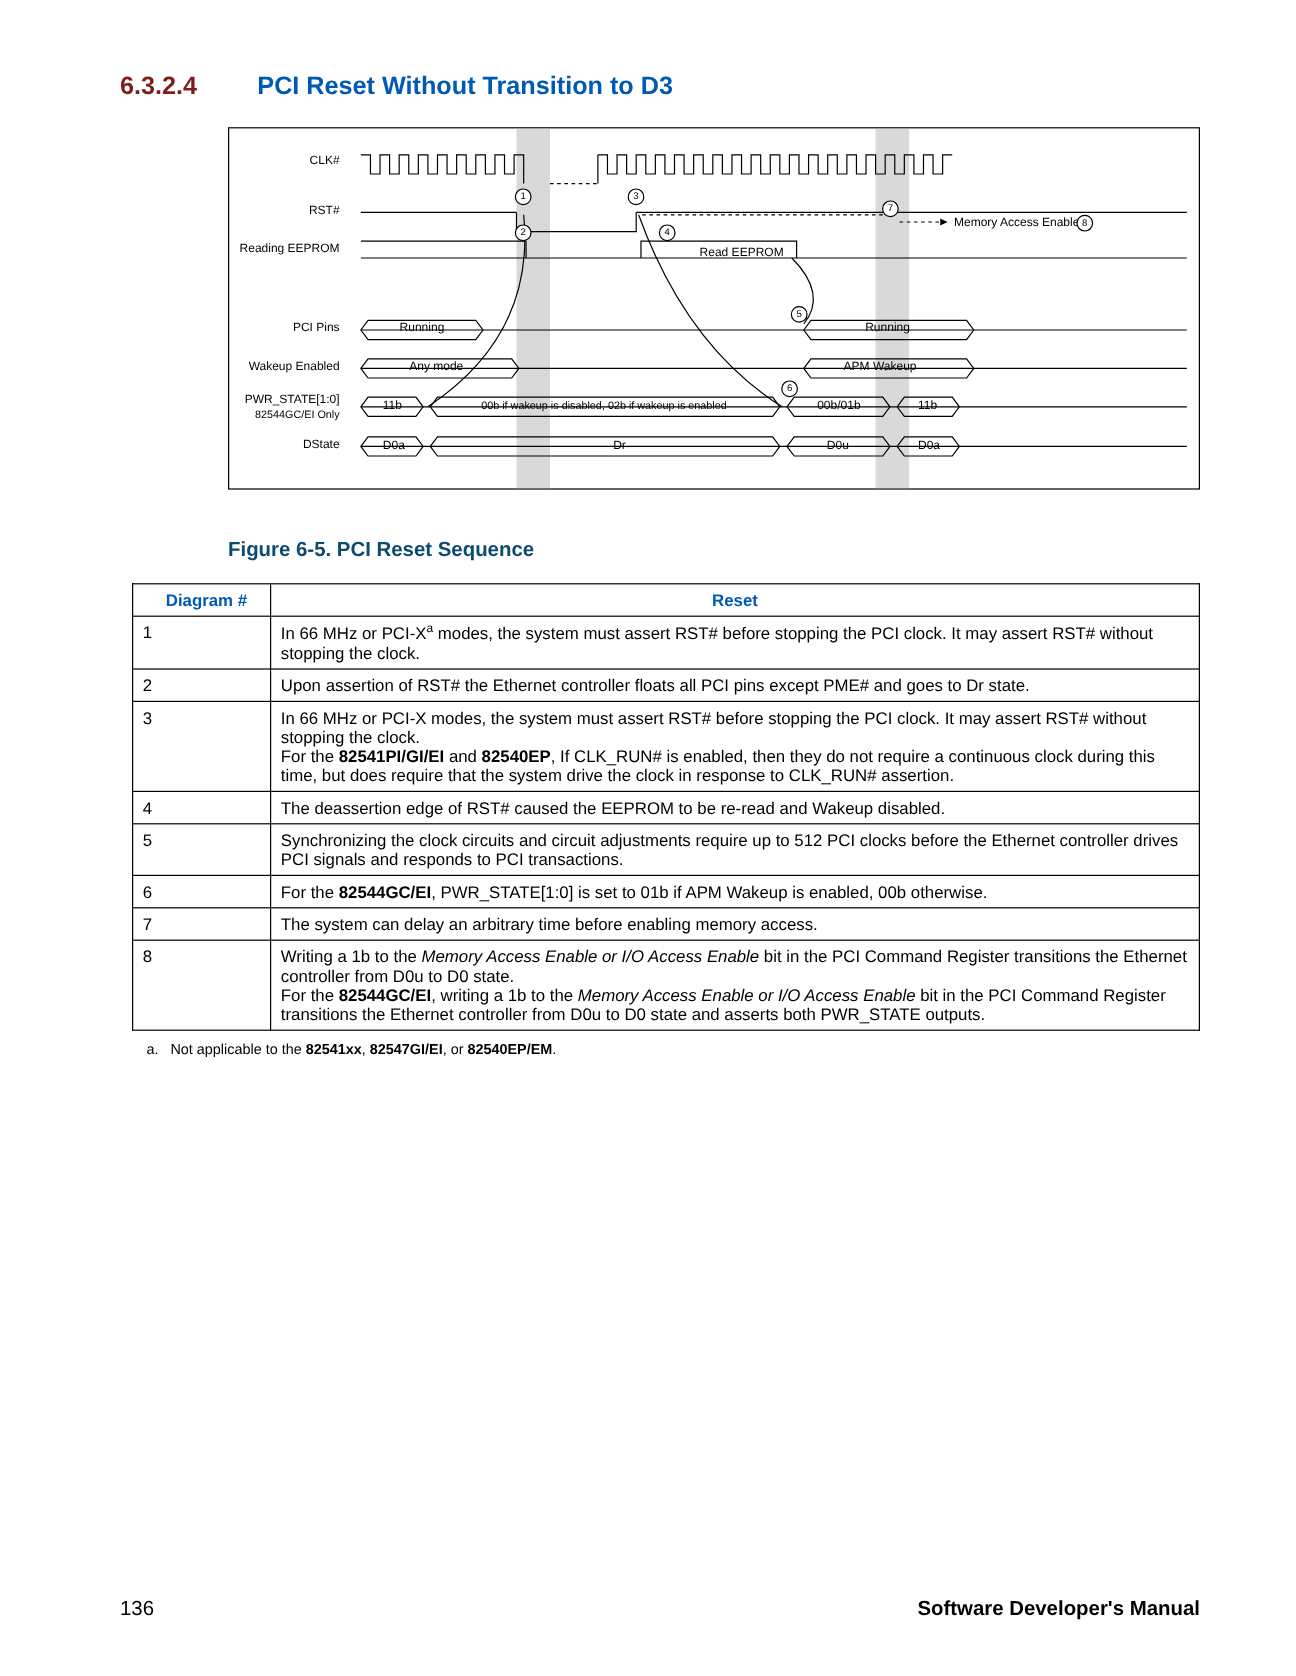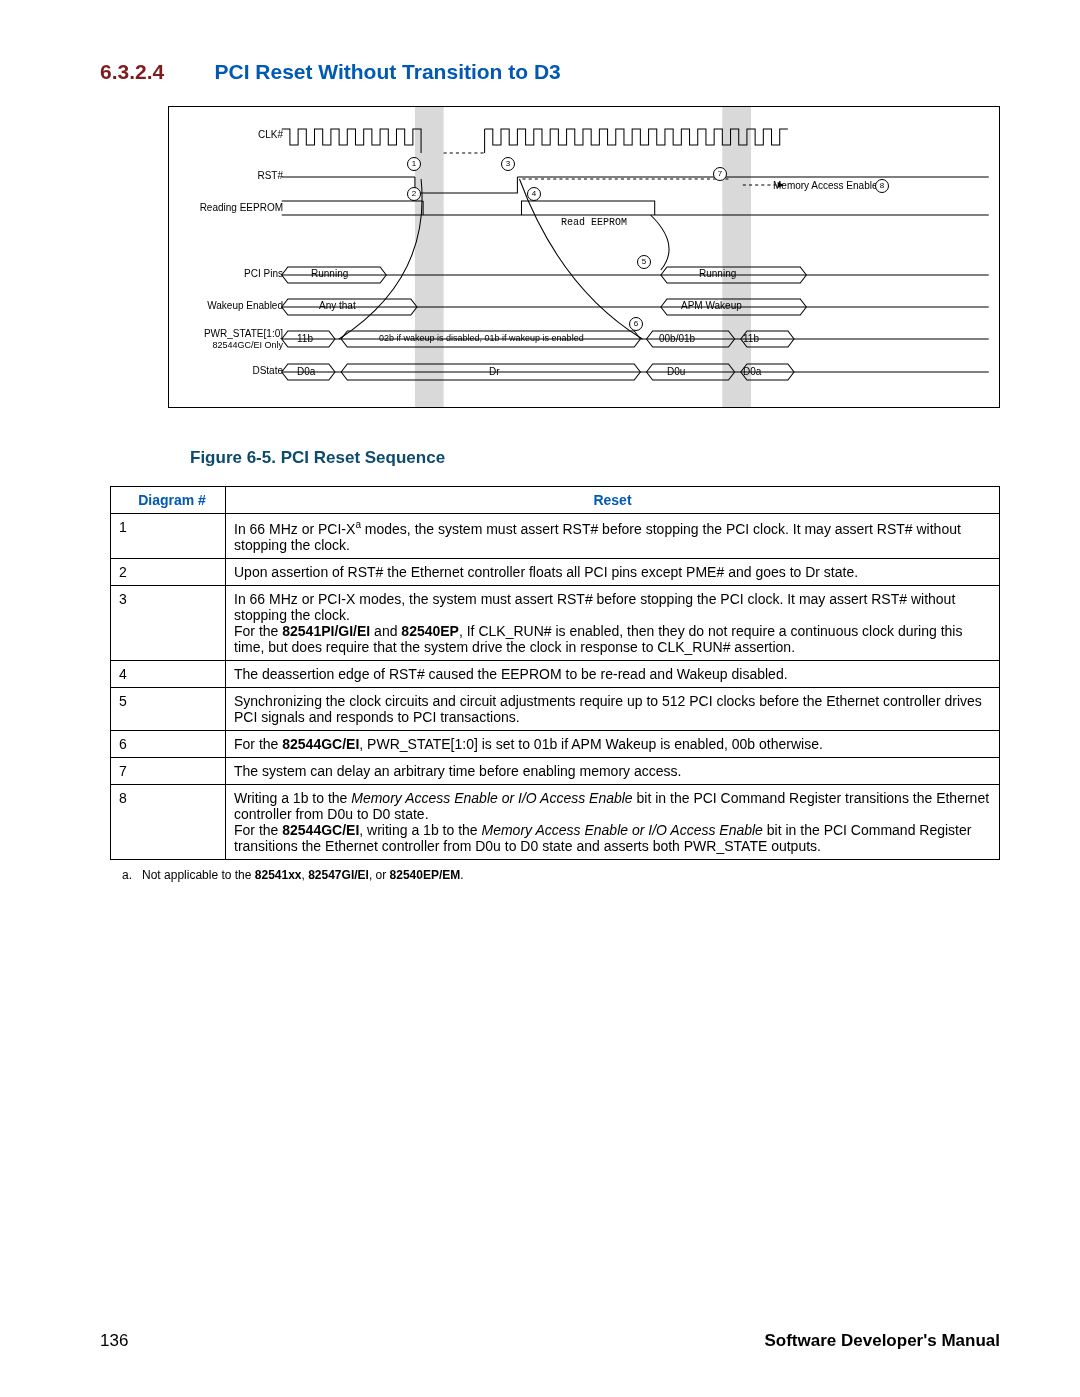--- a/index.html
+++ b/index.html
@@ -39,21 +39,21 @@
     display: inline-block;
     width: 110px;
   }
   .section-heading .title {
     color: #0059b3;
     font-weight: bold;
     font-size: 21px;
   }
   .diagram-box {
     border: 1px solid #000;
-    margin-left: 68px;
+    margin-left: 90px;
     height: 300px;
     position: relative;
     overflow: hidden;
   }
   .diagram-label {
     position: absolute;
     font-size: 10px;
   }
   .diagram-text {
     position: absolute;
@@ -180,27 +180,27 @@
     <div class="diagram-label" style="top:22px; right:716px; text-align:right;">CLK#</div>
     <div class="diagram-label" style="top:63px; right:716px; text-align:right;">RST#</div>
     <div class="diagram-label" style="top:95px; right:716px; text-align:right;">Reading EEPROM</div>
     <div class="diagram-label" style="top:161px; right:716px; text-align:right;">PCI Pins</div>
     <div class="diagram-label" style="top:193px; right:716px; text-align:right;">Wakeup Enabled</div>
     <div class="diagram-label" style="top:221px; right:716px; text-align:right;">PWR_STATE[1:0]</div>
     <div class="diagram-label diagram-strong" style="top:233px; right:716px; text-align:right; font-size:9px;">82544GC/EI Only</div>
     <div class="diagram-label" style="top:258px; right:716px; text-align:right;">DState</div>
 
     <div class="diagram-text" style="top:73px; left:604px;">Memory Access Enable</div>
-    <div class="diagram-text" style="top:110px; left:392px;font-family:Liberation Mono, monospace;">Read EEPROM</div>
+    <div class="diagram-text" style="top:98px; left:392px;">Read EEPROM</div>
     <div class="diagram-text" style="top:161px; left:142px;">Running</div>
     <div class="diagram-text" style="top:161px; left:530px;">Running</div>
-    <div class="diagram-text" style="top:193px; left:150px;">Any that</div>
+    <div class="diagram-text" style="top:193px; left:150px;">Any mode</div>
     <div class="diagram-text" style="top:193px; left:512px;">APM Wakeup</div>
     <div class="diagram-text" style="top:226px; left:128px;">11b</div>
-    <div class="diagram-text" style="top:226px; left:210px; font-size:9px;">02b if wakeup is disabled, 01b if wakeup is enabled</div>
+    <div class="diagram-text" style="top:226px; left:210px; font-size:9px;">00b if wakeup is disabled, 02b if wakeup is enabled</div>
     <div class="diagram-text" style="top:226px; left:490px;">00b/01b</div>
     <div class="diagram-text" style="top:226px; left:574px;">11b</div>
     <div class="diagram-text" style="top:259px; left:128px;">D0a</div>
     <div class="diagram-text" style="top:259px; left:320px;">Dr</div>
     <div class="diagram-text" style="top:259px; left:498px;">D0u</div>
     <div class="diagram-text" style="top:259px; left:574px;">D0a</div>
 
     <div class="circ" style="top:50px; left:238px;">1</div>
     <div class="circ" style="top:80px; left:238px;">2</div>
     <div class="circ" style="top:50px; left:332px;">3</div>

